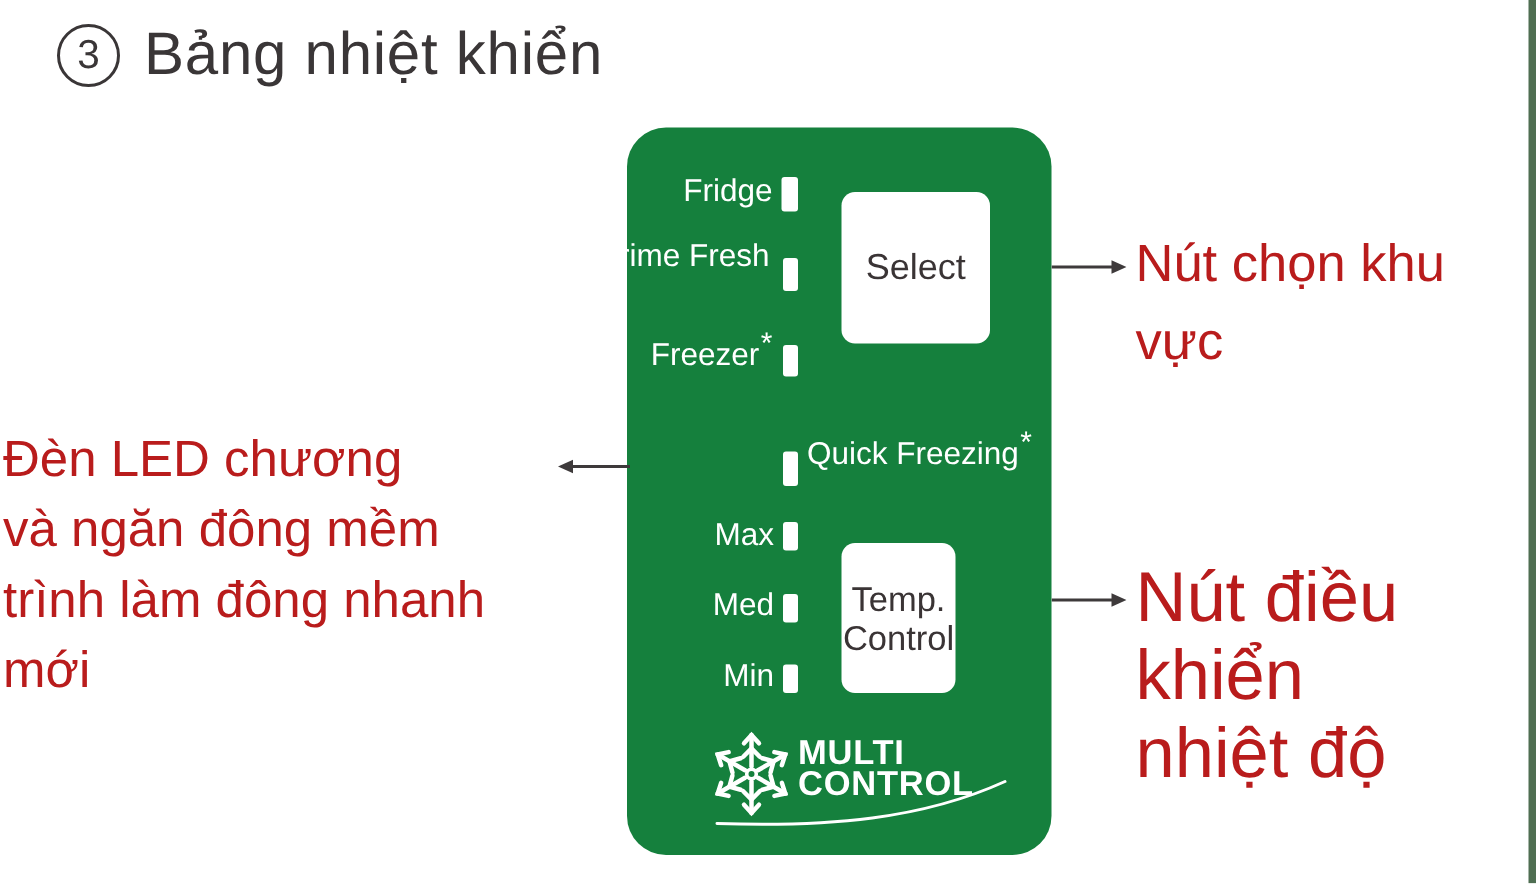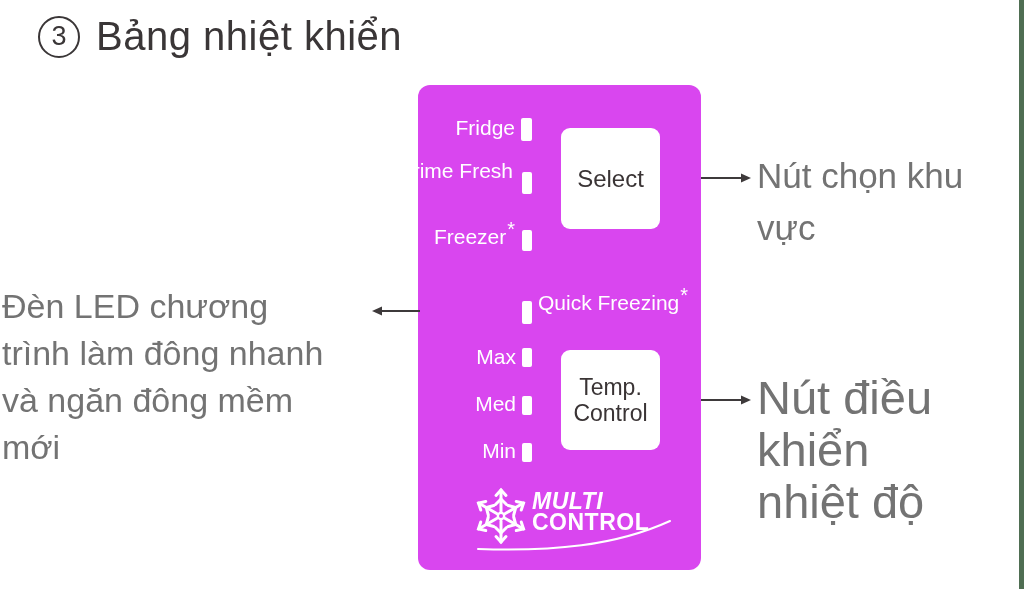--- a/index.html
+++ b/index.html
@@ -11,40 +11,40 @@
   .title{position:absolute;left:38px;top:14px;display:flex;align-items:center;color:#3a3637;}
   .title-circle{
     width:38px;height:38px;border:2.5px solid #3a3637;border-radius:50%;
     display:flex;align-items:center;justify-content:center;
     font-size:27px;line-height:1;margin-right:16px;
   }
   .title-text{font-size:40px;letter-spacing:0.5px;}
   
   .panel{
     position:absolute;left:418px;top:85px;width:283px;height:485px;
-    background:#d946ef;border-radius:12px;color:#ffffff;
+    background:#15803d;border-radius:26px;color:#ffffff;
   }
   .plabel{position:absolute;font-size:21px;line-height:22px;white-space:nowrap;}
   .plabel.two{line-height:20px;}
   .r-align{text-align:right;}
   .led{position:absolute;background:#ffffff;border-radius:2px;}
   .ast{font-size:0.95em;position:relative;top:-0.38em;margin-left:1px;}
   .pbtn{
     position:absolute;background:#ffffff;color:#3a3435;border:none;
     border-radius:9px;display:flex;flex-direction:column;align-items:center;
     justify-content:center;font-family:"Liberation Sans",sans-serif;
     font-size:24px;line-height:26px;cursor:pointer;padding:0;
   }
   .btn-select{left:143px;top:43px;width:99px;height:101px;}
-  .btn-temp{left:143px;top:265px;width:99px;height:100px;font-size:23px;align-items:center;}
+  .btn-temp{left:143px;top:277px;width:76px;height:100px;font-size:23px;align-items:center;}
   .logo-text{position:absolute;left:114px;top:406px;font-size:23px;font-weight:bold;line-height:21px;letter-spacing:0.5px;}
   .snowflake{position:absolute;left:54px;top:402px;}
   .swoosh{position:absolute;left:55px;top:428px;}
   
-  .note{position:absolute;color:#737373;}
+  .note{position:absolute;color:#b91c1c;}
   .note span{display:block;}
   .note-left{left:2px;top:283px;font-size:34px;line-height:47px;}
   .note-rt{left:757px;top:150px;font-size:35px;line-height:52px;}
   .note-rb{left:757px;top:372px;font-size:47px;line-height:52px;}
   .arrow{position:absolute;}
   
   .edge-stripe{position:absolute;left:1019px;top:0;width:5px;height:589px;background:#4f6e52;}
 </style>
 </head>
 <body>
@@ -127,21 +127,21 @@
           </g>
         <g transform="rotate(300)">
             <line x1="0" y1="-5" x2="0" y2="-26"></line>
             <path d="M-5.5,-11.5 L0,-17 L5.5,-11.5"></path>
             <path d="M-5,-20.5 L0,-26 L5,-20.5"></path>
           </g>
         <circle r="3.2" stroke-width="2.4"></circle>
       </g>
     </svg>
     <div class="logo-text">
-      <span style="display:block;font-style:italic;">MULTI</span>
+      <span style="display:block;">MULTI</span>
       <span style="display:block;">CONTROL</span>
     </div>
     <svg class="swoosh" width="200" height="42" viewBox="0 0 200 42">
       <path d="M5,36 C80,38.5 142,33 197,8" stroke="#ffffff" stroke-width="2" fill="none" stroke-linecap="round"></path>
     </svg>
   </div>
 
   <svg class="arrow" style="left:372px;top:304px;" width="48" height="14" viewBox="0 0 48 14">
     <line x1="48" y1="7" x2="8" y2="7" stroke="#3e3a3b" stroke-width="2"></line>
     <polygon points="10,2.5 0,7 10,11.5" fill="#3e3a3b"></polygon>
@@ -150,22 +150,22 @@
     <line x1="0" y1="7" x2="41" y2="7" stroke="#3e3a3b" stroke-width="2"></line>
     <polygon points="40,2.5 50,7 40,11.5" fill="#3e3a3b"></polygon>
   </svg>
   <svg class="arrow" style="left:701px;top:393px;" width="50" height="14" viewBox="0 0 50 14">
     <line x1="0" y1="7" x2="41" y2="7" stroke="#3e3a3b" stroke-width="2"></line>
     <polygon points="40,2.5 50,7 40,11.5" fill="#3e3a3b"></polygon>
   </svg>
 
   <div class="note note-left">
     <span>Đèn LED chương</span>
+    <span>và ngăn đông mềm</span>
     <span>trình làm đông nhanh</span>
-    <span>và ngăn đông mềm</span>
     <span>mới</span>
   </div>
   <div class="note note-rt">
     <span>Nút chọn khu</span>
     <span>vực</span>
   </div>
   <div class="note note-rb">
     <span>Nút điều khiển</span>
     <span>nhiệt độ</span>
   </div>

